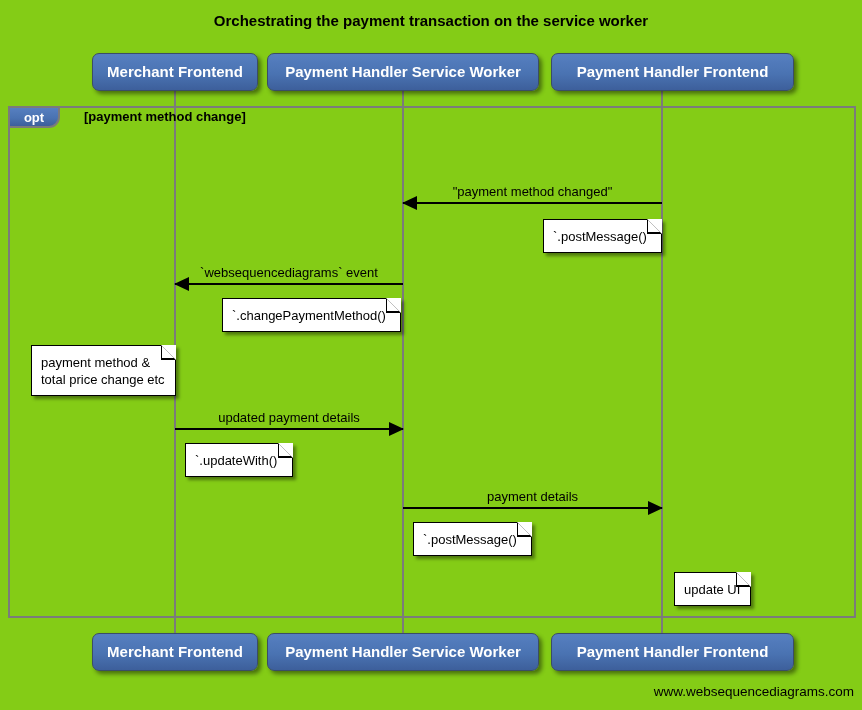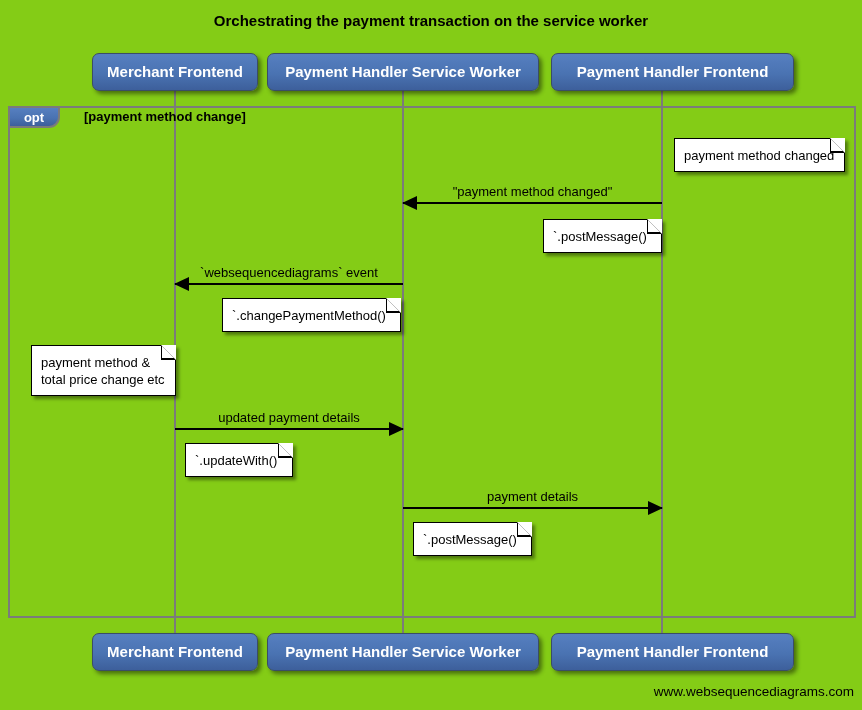--- a/index.html
+++ b/index.html
@@ -119,27 +119,27 @@
   <div class="msg arrow-left m2">
     <span class="label">`websequencediagrams` event</span>
   </div>
   <div class="msg arrow-right m3">
     <span class="label">updated payment details</span>
   </div>
   <div class="msg arrow-right m4">
     <span class="label">payment details</span>
   </div>
 
-  <div class="note n1">payment method changed</div>
   <div class="note n2">`.postMessage()`</div>
   <div class="note n3">`.changePaymentMethod()`</div>
   <div class="note n4">payment method &amp;
 total price change etc</div>
   <div class="note n5">`.updateWith()`</div>
   <div class="note n6">`.postMessage()`</div>
+  <div class="note n7">update UI</div>
 
   <div class="actor row-bottom a1">Merchant Frontend</div>
   <div class="actor row-bottom a2">Payment Handler Service Worker</div>
   <div class="actor row-bottom a3">Payment Handler Frontend</div>
 
   <div class="footer">www.websequencediagrams.com</div>
 
 </div>
 
 </body></html>

